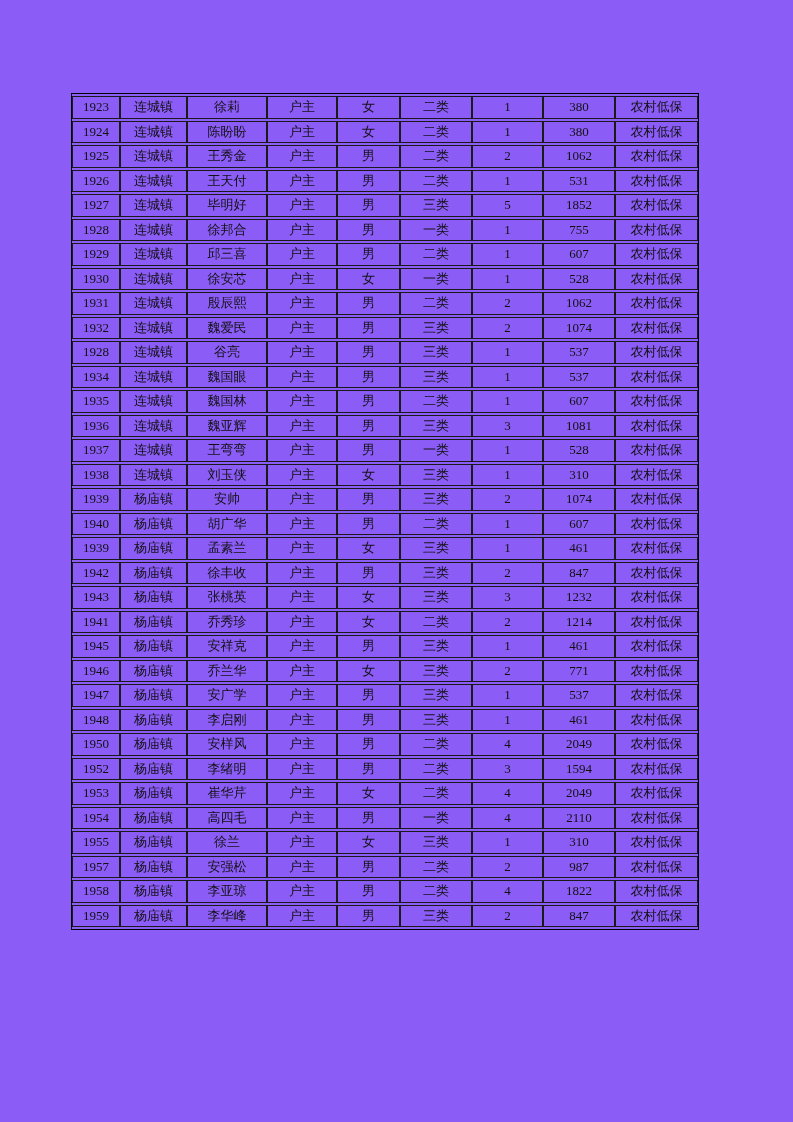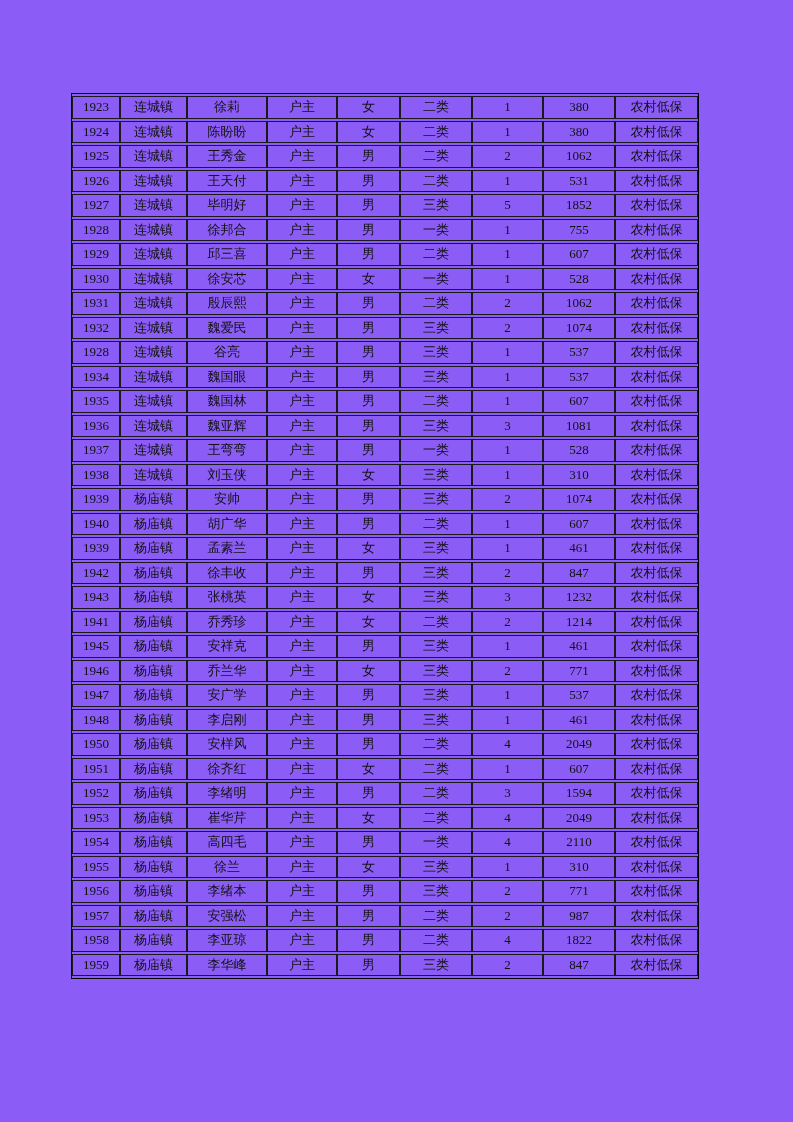--- a/index.html
+++ b/index.html
@@ -356,31 +356,20 @@
           <td>杨庙镇</td>
           <td>安样风</td>
           <td>户主</td>
           <td>男</td>
           <td>二类</td>
           <td>4</td>
           <td>2049</td>
           <td>农村低保</td>
         </tr>
         <tr>
-          <td>1951</td>
-          <td>杨庙镇</td>
-          <td>徐齐红</td>
-          <td>户主</td>
-          <td>女</td>
-          <td>二类</td>
-          <td>1</td>
-          <td>607</td>
-          <td>农村低保</td>
-        </tr>
-        <tr>
           <td>1952</td>
           <td>杨庙镇</td>
           <td>李绪明</td>
           <td>户主</td>
           <td>男</td>
           <td>二类</td>
           <td>3</td>
           <td>1594</td>
           <td>农村低保</td>
         </tr>
@@ -408,31 +397,20 @@
         </tr>
         <tr>
           <td>1955</td>
           <td>杨庙镇</td>
           <td>徐兰</td>
           <td>户主</td>
           <td>女</td>
           <td>三类</td>
           <td>1</td>
           <td>310</td>
-          <td>农村低保</td>
-        </tr>
-        <tr>
-          <td>1956</td>
-          <td>杨庙镇</td>
-          <td>李绪本</td>
-          <td>户主</td>
-          <td>男</td>
-          <td>三类</td>
-          <td>2</td>
-          <td>771</td>
           <td>农村低保</td>
         </tr>
         <tr>
           <td>1957</td>
           <td>杨庙镇</td>
           <td>安强松</td>
           <td>户主</td>
           <td>男</td>
           <td>二类</td>
           <td>2</td>

